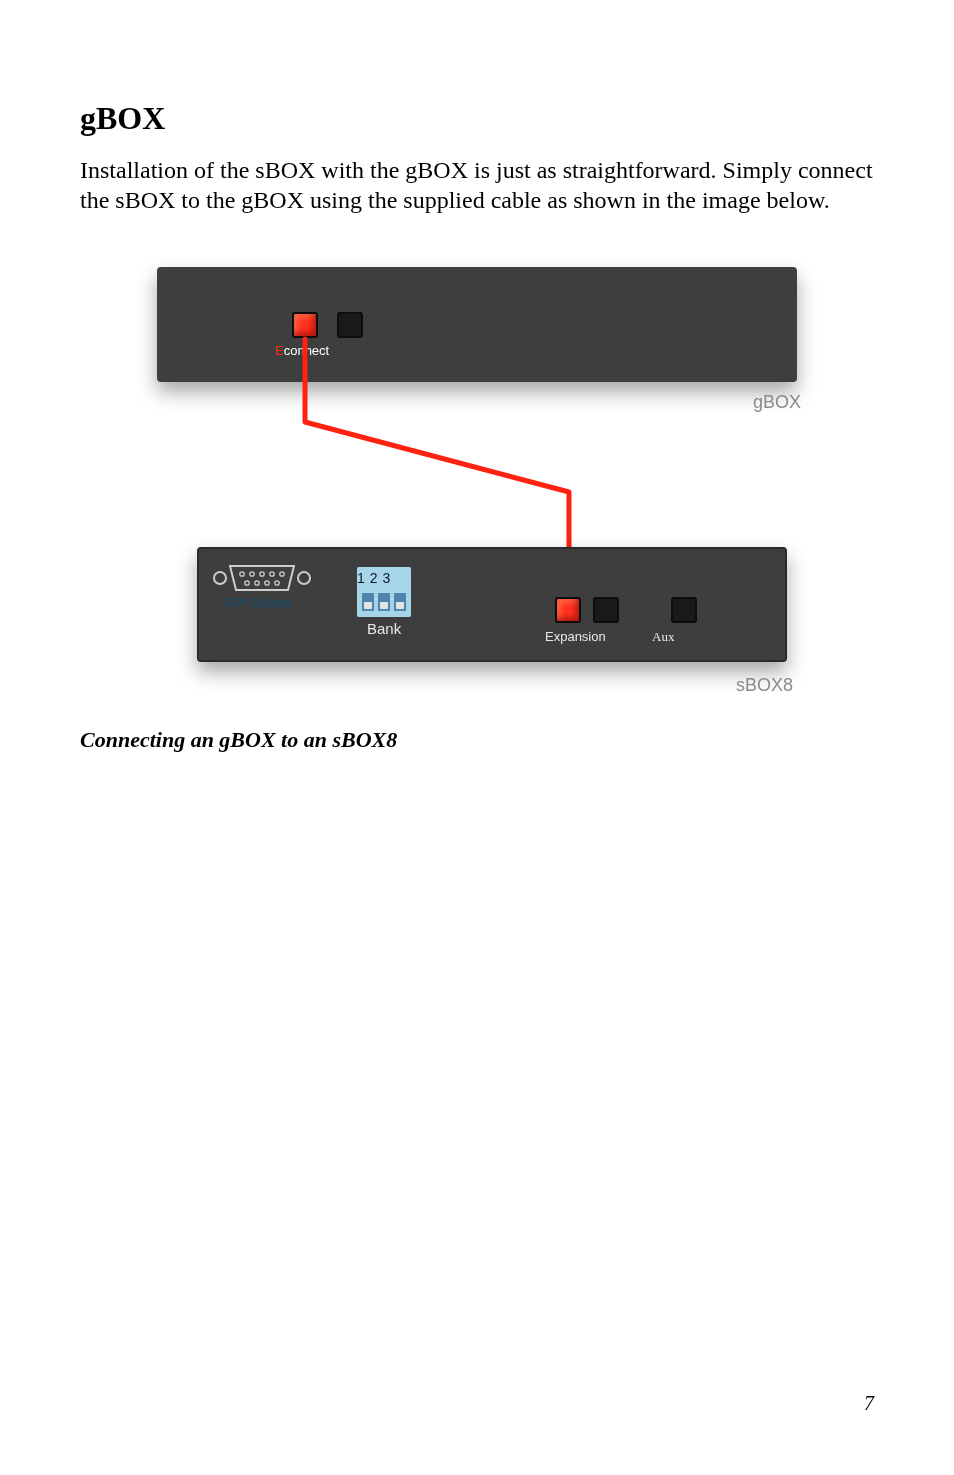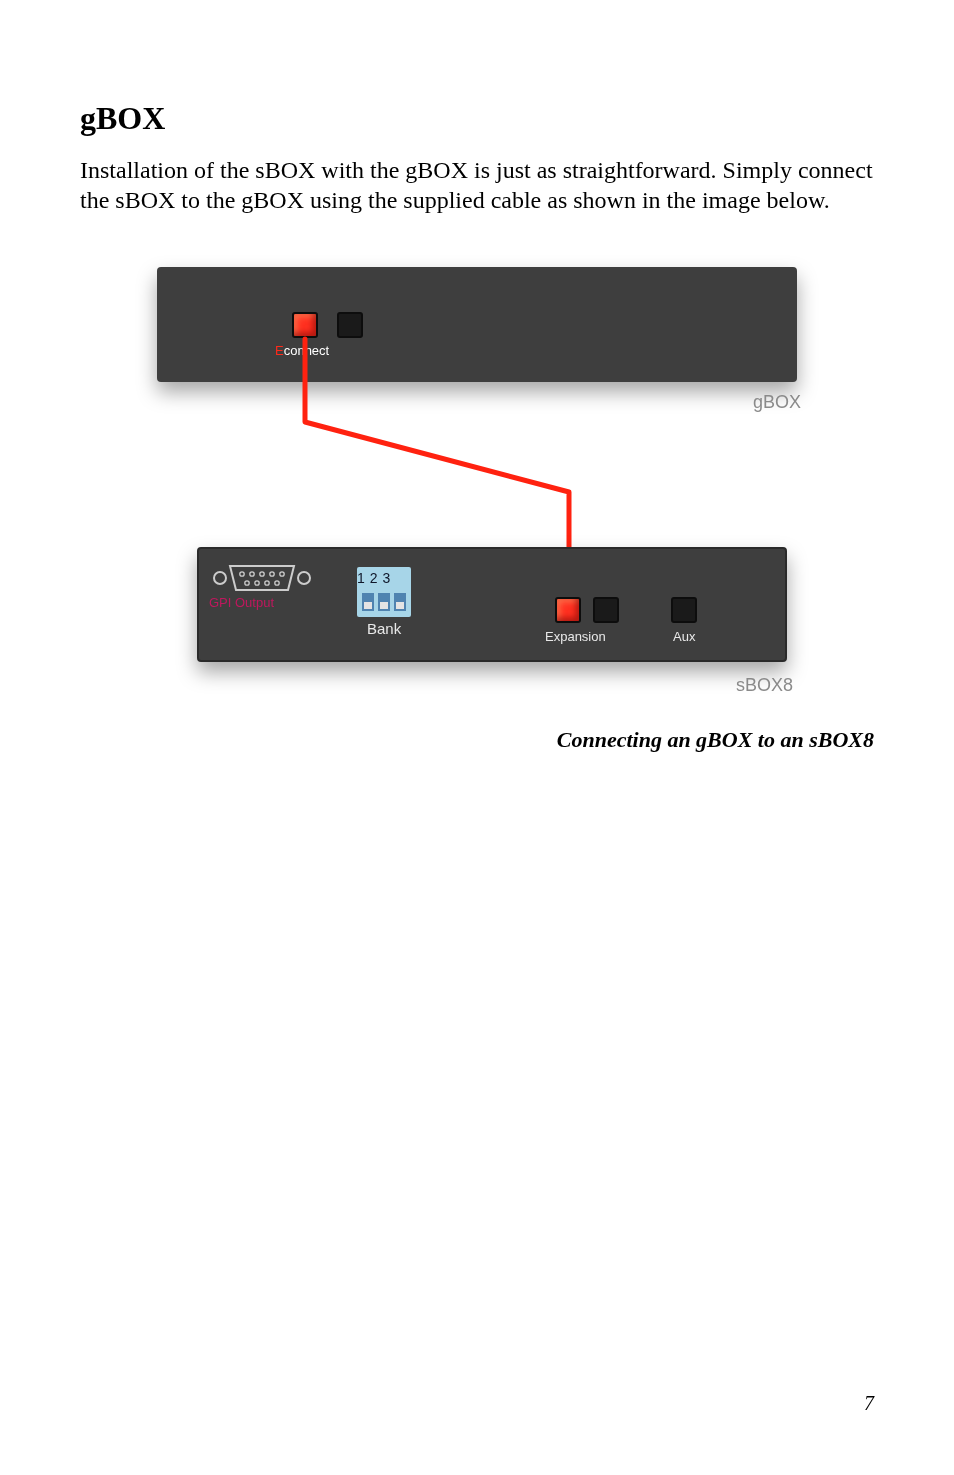--- a/index.html
+++ b/index.html
@@ -82,21 +82,21 @@
     width: 640px; height: 430px;
     pointer-events: none;
   }
 
   
   .db9 {
     position: absolute;
     left: 55px; top: 295px;
     width: 100px; height: 32px;
   }
-  .gpi-label { position:absolute; left:52px; top:328px; color:#be185d; font-family:Arial; font-size:13px; }
+  .gpi-label { position:absolute; left:68px; top:328px; color:#0c4a6e; font-family:Arial; font-size:13px; }
 
   .bank {
     position: absolute;
     left: 200px; top: 300px;
     width: 54px;
     height: 50px;
     background: #a7d5e8;
     border-radius: 2px;
   }
   .bank-nums {
@@ -113,24 +113,24 @@
   .dip::after {
     content:''; position:absolute; left:2px; bottom:2px; width:8px; height:7px; background:#e4e4e4;
   }
   .bank-label { position:absolute; left:210px; top:353px; color:#e8e8e8; font-family:Arial; font-size:15px; }
 
   .sbox-p1 { left: 398px; top: 330px; }
   .sbox-p2 { left: 436px; top: 330px; }
   .sbox-exp-label { left: 388px; top: 362px; }
 
   .sbox-aux { left: 514px; top: 330px; }
-  .aux-label { left: 516px; top: 362px; }
+  .aux-label { left: 495px; top: 362px; font-family: Liberation Serif, serif; }
 
   .caption {
-    text-align: right;
+    text-align: left;
     font-style: italic;
     font-weight: bold;
     font-size: 22px;
     margin-top: 30px;
   }
 
   .page-num {
     position: absolute;
     bottom: 60px;
     right: 80px;

